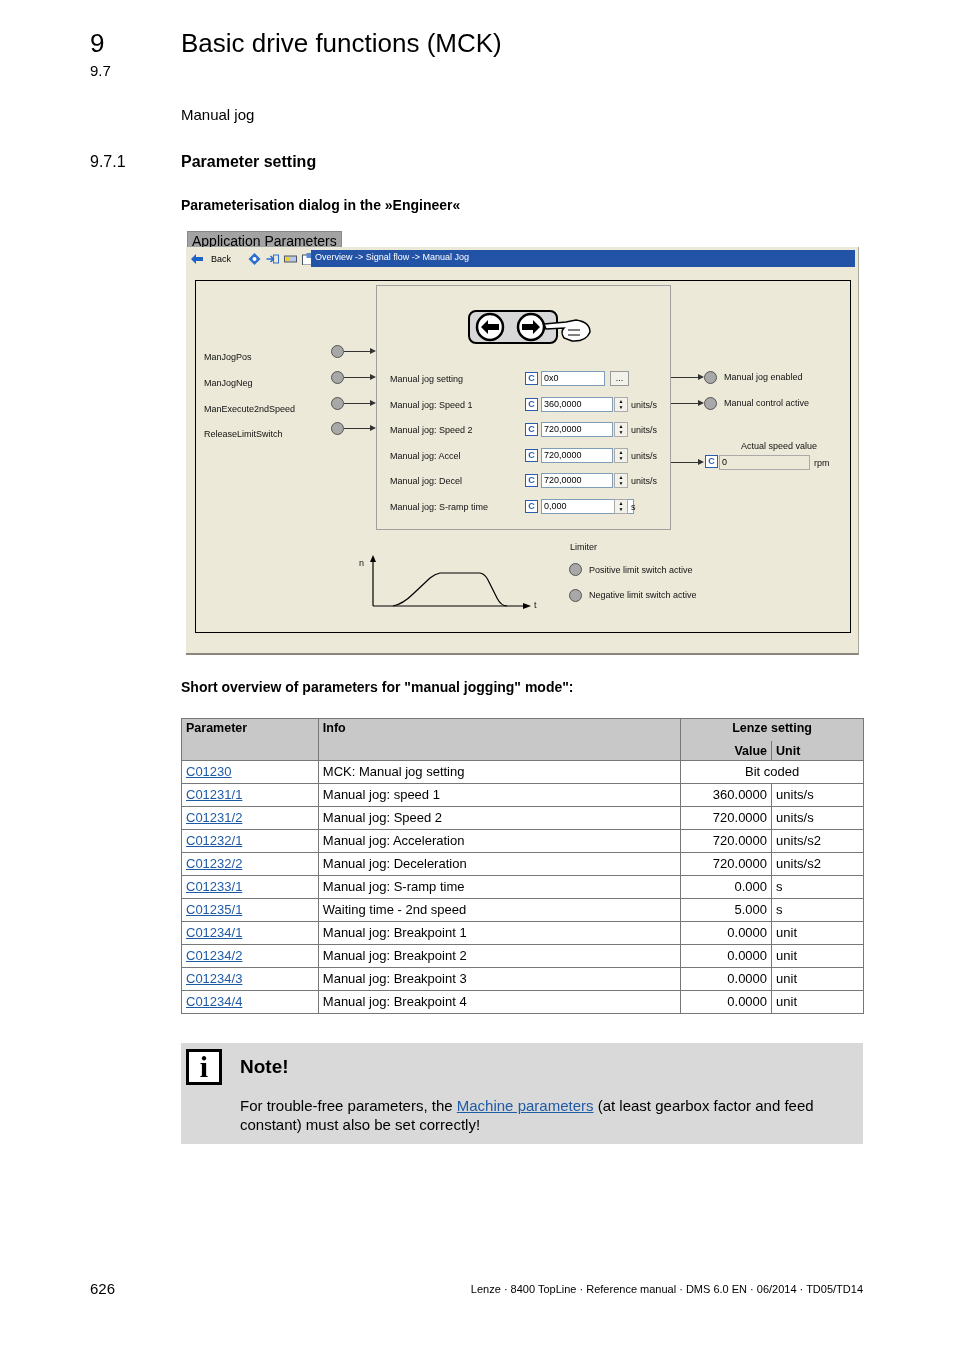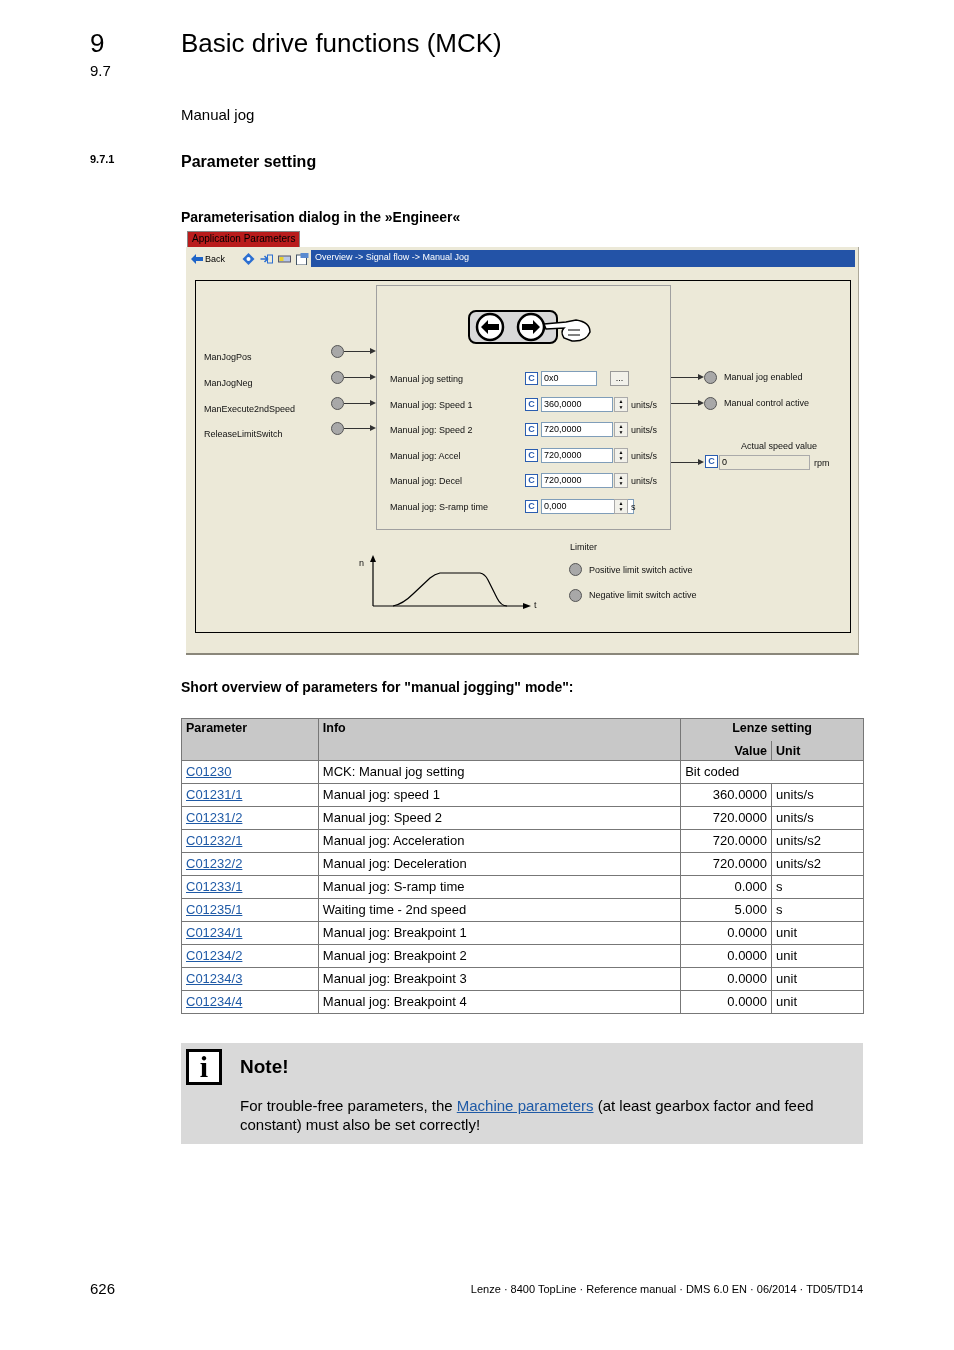--- a/index.html
+++ b/index.html
@@ -8,27 +8,27 @@
       font-family: "Liberation Sans", "DejaVu Sans", sans-serif; color: #000;
       overflow: hidden;
     }
     .abs { position: absolute; }
     .chap-num { left: 90px; top: 28px; font-size: 26px; }
     .chap-title { left: 181px; top: 28px; font-size: 26px; }
     .sec-num { left: 90px; top: 62px; font-size: 15px; }
     .sec-title { left: 181px; top: 62px; font-size: 15px; margin-top: 44px; }
     .dashline { left: 90px; top: 109px; width: 772px; height: 14px; overflow: hidden;
       font-size: 15px; letter-spacing: 3.2px; white-space: nowrap; color: #222; }
-    .h3num { left: 90px; top: 153px; font-size: 11px; font-weight: bold; }
+    .h3num { left: 90px; top: 153px; font-size: 16px; font-weight: normal; }
     .h3title { left: 181px; top: 153px; font-size: 16px; font-weight: bold; }
-    .h4 { left: 181px; top: 209px; font-size: 14px; font-weight: bold; }
+    .h4 { left: 181px; top: 197px; font-size: 14px; font-weight: bold; }
 
     
     .dlg-tab { left: 187px; top: 231px; height: 17px; padding: 1px 4px; border: 1px solid #888; border-bottom: none;
-      background: #b91c1c; font-size: 10px; color: #000; }
+      background: #a3a3a3; font-size: 14px; color: #000; }
     .dlg { left: 186px; top: 247px; width: 673px; height: 408px; background: #ece9d8;
       border-right: 1px solid #aca899; border-bottom: 2px solid #8a877a; }
     .toolbar { left: 191px; top: 250px; height: 18px; display: flex; align-items: center; gap: 5px; font-size: 9px; }
     .tb-icon { width: 13px; height: 12px; display: inline-block; }
     .crumb { left: 311px; top: 250px; width: 544px; height: 17px; background: #2353a7; color: #fff;
       font-size: 9px; padding: 2px 4px; }
     .panel { left: 195px; top: 280px; width: 656px; height: 353px; border: 1px solid #000; background: #ece9d8; }
     .inner { left: 376px; top: 285px; width: 295px; height: 245px; border: 1px solid #a0a0a0; }
     .lbl { font-size: 9px; color: #111; white-space: nowrap; }
     .led { width: 13px; height: 13px; border-radius: 50%; background: #a8a8a8; border: 1px solid #555; }
@@ -71,21 +71,21 @@
 <div class="abs dashline">_ _ _ _ _ _ _ _ _ _ _ _ _ _ _ _ _ _ _ _ _ _ _ _ _ _ _ _ _ _ _ _ _ _ _ _ _ _ _ _ _ _ _ _ _ _ _ _ _ _ _ _ _ _ _ _ _ _ _ _ _ _ _ _ _</div>
 
 <div class="abs h3num">9.7.1</div>
 <div class="abs h3title">Parameter setting</div>
 <div class="abs h4">Parameterisation dialog in the »Engineer«</div>
 
 <div class="abs dlg-tab">Application Parameters</div>
 <div class="abs dlg"></div>
 
 <div class="abs toolbar">
-  <span style="display:flex;align-items:flex-start;gap:2px;">
+  <span style="display:flex;align-items:flex-start;gap:8px;">
     <svg width="12" height="10" viewBox="0 0 12 10">
         <path d="M0 5 L5 0 L5 3 L12 3 L12 7 L5 7 L5 10 Z" fill="#1e64c8"></path>
       </svg>
     <span>Back</span>
   </span>
   <svg class="tb-icon" viewBox="0 0 12 12" style="margin-left:12px">
       <path d="M6 0 L12 6 L6 12 L0 6 Z" fill="#2c6fd1"></path>
       <circle cx="6" cy="6" r="2" fill="#fff"></circle>
     </svg>
   <svg class="tb-icon" viewBox="0 0 12 12">
@@ -148,21 +148,21 @@
     <span class="lbl">ReleaseLimitSwitch</span>
   </div>
   <div class="abs led" style="left:331px;top:422px"></div>
   <div class="abs hline" style="left:344px;top:428px;width:26px"></div>
   <div class="abs arrowhead" style="left:370px;top:425px"></div>
 </div>
 
 <div>
   <div class="abs lbl" style="left:390px;top:374px">Manual jog setting</div>
   <div class="abs cbox" style="left:525px;top:372px">C</div>
-  <div class="abs field" style="left:541px;top:371px;width:56px">0x0</div>
+  <div class="abs field" style="left:541px;top:371px;width:64px">0x0</div>
   <div class="abs dots" style="left:610px;top:371px">...</div>
 
   <div class="abs lbl" style="left:390px;top:400px">Manual jog: Speed 1</div>
   <div class="abs cbox" style="left:525px;top:398px">C</div>
   <div class="abs field" style="left:541px;top:397px;width:72px">360,0000</div>
   <div class="abs spin" style="left:614px;top:397px">▲<br>▼</div>
   <div class="abs lbl" style="left:631px;top:400px">units/s</div>
 
   <div class="abs lbl" style="left:390px;top:425px">Manual jog: Speed 2</div>
   <div class="abs cbox" style="left:525px;top:423px">C</div>
@@ -241,21 +241,21 @@
     </tr>
     <tr>
       <th class="sub" style="text-align:right;border-top:none;height:18px;padding-top:3px">Value</th>
       <th class="sub" style="border-top:none;height:18px;padding-top:3px">Unit</th>
     </tr>
   </thead>
   <tbody>
     <tr>
       <td><a>C01230</a></td>
       <td>MCK: Manual jog setting</td>
-      <td colspan="2" style="">Bit coded</td>
+      <td colspan="2" style="text-align:center">Bit coded</td>
     </tr>
     <tr>
       <td><a>C01231/1</a></td>
       <td>Manual jog: speed 1</td>
       <td class="num">360.0000</td>
       <td>units/s</td>
     </tr>
     <tr>
       <td><a>C01231/2</a></td>
       <td>Manual jog: Speed 2</td>

